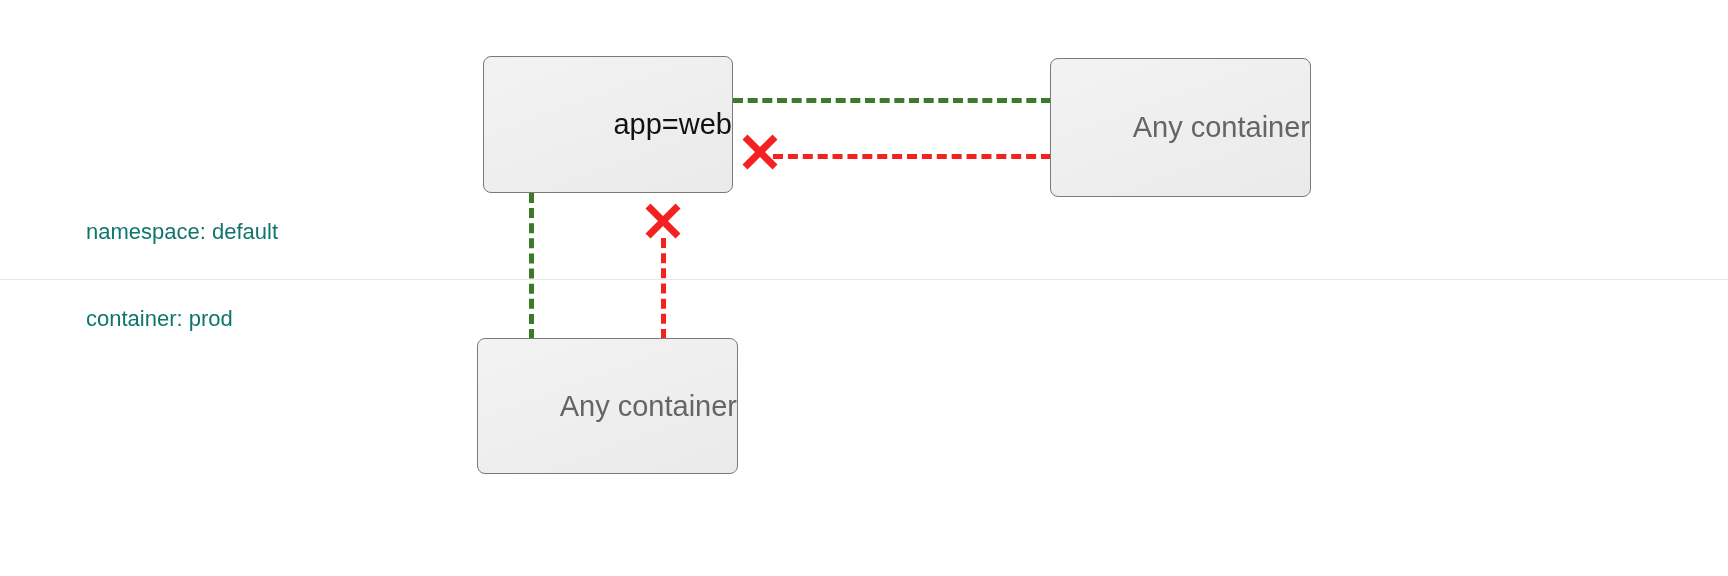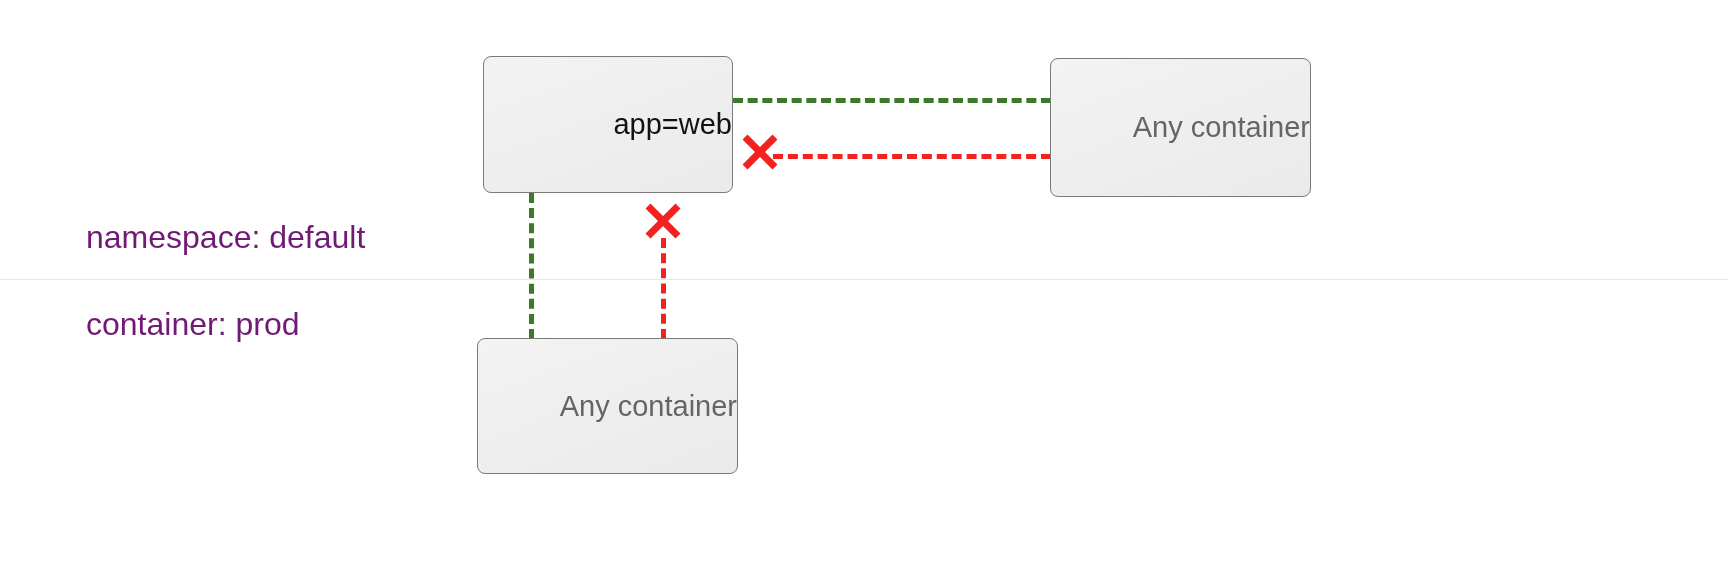--- a/index.html
+++ b/index.html
@@ -23,22 +23,22 @@
     position: absolute;
     left: 0;
     width: 1728px;
     height: 1px;
     background: #e8e8e8;
   }
 
   
   .ns-label {
     position: absolute;
-    color: #701a75;
-    font-size: 32px;
+    color: #0f766e;
+    font-size: 22px;
     line-height: 1;
     white-space: nowrap;
     font-family: "Liberation Sans", sans-serif;
     text-align: right;
   }
   .ns-label-default { left: 86px; top: 221px; }
   .ns-label-prod    { left: 86px; top: 308px; }
 
   
   .node {

